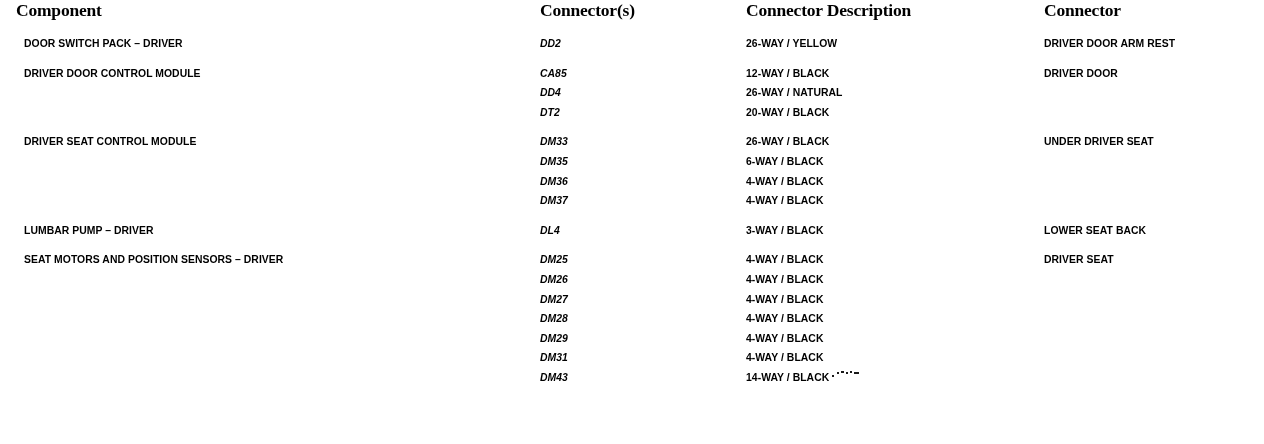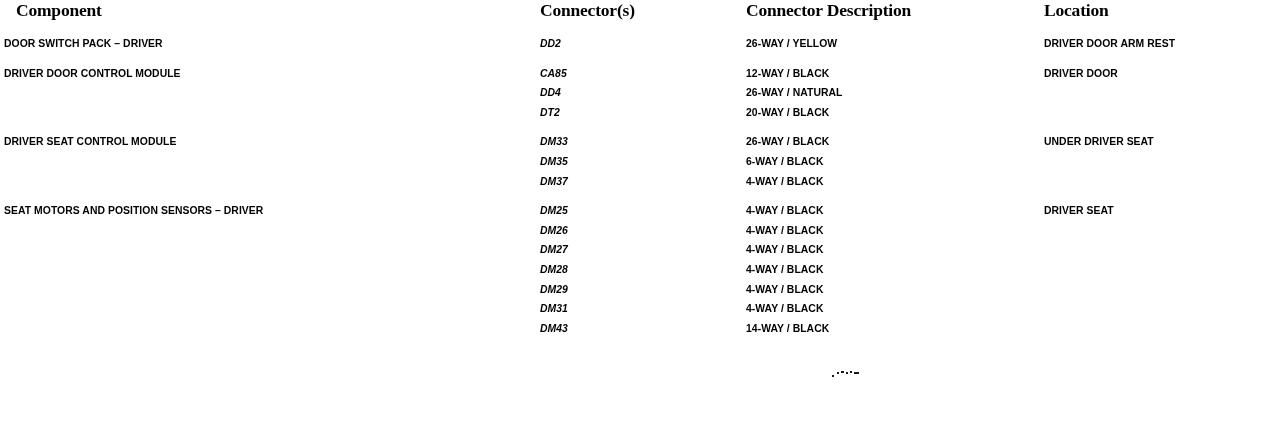--- a/index.html
+++ b/index.html
@@ -61,21 +61,21 @@
     text-align: left;
     vertical-align: top;
     font-family: "Liberation Sans", sans-serif;
     font-weight: bold;
     font-size: 10.4px;
     line-height: 19.6px;
     letter-spacing: 0.05px;
     padding: 0;
     white-space: nowrap;
   }
-  tbody td.d-component { padding-left: 4px; }
+  tbody td.d-component { padding-left: 24px; }
   tbody td.d-connector { padding-left: 8px; font-style: italic; }
   tbody td.d-desc      { padding-left: 7px; }
   tbody td.d-location  { padding-left: 7px; }
 
   tbody tr.row-gap > td { padding-top: 10px; }
 
   .blank { visibility: hidden; }
 
   
   .speck {
@@ -98,21 +98,21 @@
       <col class="c-component">
       <col class="c-connector">
       <col class="c-desc">
       <col class="c-location">
     </colgroup>
     <thead>
       <tr>
         <th class="h-component">Component</th>
         <th class="h-connector">Connector(s)</th>
         <th class="h-desc">Connector Description</th>
-        <th class="h-location">Location</th>
+        <th class="h-location">Connector</th>
       </tr>
     </thead>
     <tbody id="conn-body">
         <tr>
           <td class="d-component">DOOR SWITCH PACK – DRIVER</td>
           <td class="d-connector">DD2</td>
           <td class="d-desc">26-WAY / YELLOW</td>
           <td class="d-location">DRIVER DOOR ARM REST</td>
         </tr>
         <tr class="row-gap">
@@ -140,23 +140,35 @@
           <td class="d-location">UNDER DRIVER SEAT</td>
         </tr>
         <tr>
           <td class="d-component blank"></td>
           <td class="d-connector">DM35</td>
           <td class="d-desc">6-WAY / BLACK</td>
           <td class="d-location blank"></td>
         </tr>
         <tr>
           <td class="d-component blank"></td>
+          <td class="d-connector">DM36</td>
+          <td class="d-desc">4-WAY / BLACK</td>
+          <td class="d-location blank"></td>
+        </tr>
+        <tr>
+          <td class="d-component blank"></td>
           <td class="d-connector">DM37</td>
           <td class="d-desc">4-WAY / BLACK</td>
           <td class="d-location blank"></td>
+        </tr>
+        <tr class="row-gap">
+          <td class="d-component">LUMBAR PUMP – DRIVER</td>
+          <td class="d-connector">DL4</td>
+          <td class="d-desc">3-WAY / BLACK</td>
+          <td class="d-location">LOWER SEAT BACK</td>
         </tr>
         <tr class="row-gap">
           <td class="d-component">SEAT MOTORS AND POSITION SENSORS – DRIVER</td>
           <td class="d-connector">DM25</td>
           <td class="d-desc">4-WAY / BLACK</td>
           <td class="d-location">DRIVER SEAT</td>
         </tr>
         <tr>
           <td class="d-component blank"></td>
           <td class="d-connector">DM26</td>

